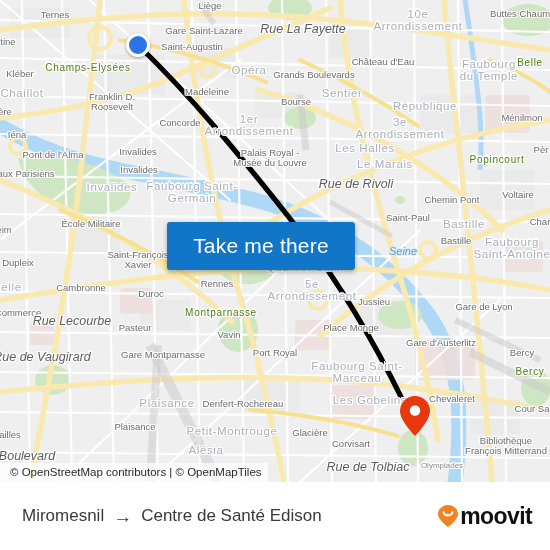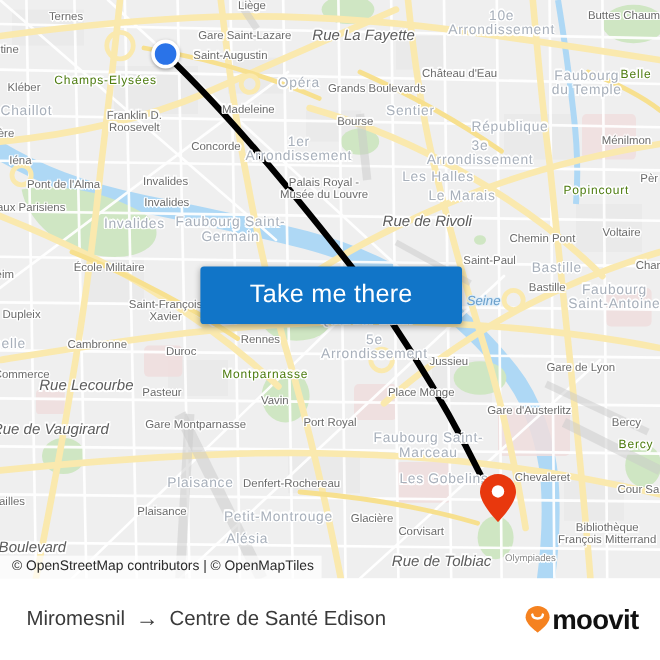--- a/index.html
+++ b/index.html
@@ -52,21 +52,21 @@
     position:absolute; width:24px; height:24px; border-radius:50%;
     background:#2a73e8; border:3.5px solid #ffffff;
     box-shadow:0 1px 3px rgba(0,0,0,.35);
     transform:translate(-50%,-50%);
   }
   #dest-marker { position:absolute; transform:translate(-50%,-100%); }
 
   
   #cta-button {
     position:absolute;
-    left:167px; top:222px; width:218px; height:48px;
+    left:167px; top:222px; width:188px; height:48px;
     background:#1175c8; color:#ffffff;
     border:none; border-radius:3px;
     font-family:"Liberation Sans", sans-serif;
     font-size:21px; letter-spacing:.2px;
     box-shadow:0 2px 5px rgba(0,0,0,.32);
     cursor:pointer;
     display:flex; align-items:center; justify-content:center;
   }
 
   
@@ -319,21 +319,21 @@
         <div class="mlbl t-poi" style="left: 163px; top: 355px;">Gare Montparnasse</div>
         <div class="mlbl t-poi" style="left: 275px; top: 353px;">Port Royal</div>
         <div class="mlbl t-place2" style="left: 357px; top: 372px;">Faubourg Saint-
 Marceau</div>
         <div class="mlbl t-place" style="left: 530px; top: 372px;">Bercy</div>
         <div class="mlbl t-place2" style="left: 167px; top: 403px;">Plaisance</div>
         <div class="mlbl t-poi" style="left: 243px; top: 404px;">Denfert-Rochereau</div>
         <div class="mlbl t-place2" style="left: 370px; top: 400px;">Les Gobelins</div>
         <div class="mlbl t-poi" style="left: 452px; top: 399px;">Chevaleret</div>
         <div class="mlbl t-poi" style="left: 532px; top: 409px;">Cour Sa</div>
-        <div class="mlbl t-poi" style="left: 10px; top: 419px;">ailles</div>
+        <div class="mlbl t-poi" style="left: 10px; top: 435px;">ailles</div>
         <div class="mlbl t-poi" style="left: 135px; top: 427px;">Plaisance</div>
         <div class="mlbl t-place2" style="left: 232px; top: 431px;">Petit-Montrouge</div>
         <div class="mlbl t-poi" style="left: 310px; top: 433px;">Glacière</div>
         <div class="mlbl t-poi" style="left: 351px; top: 444px;">Corvisart</div>
         <div class="mlbl t-poi" style="left: 506px; top: 446px;">Bibliothèque
 François Mitterrand</div>
         <div class="mlbl t-place2" style="left: 206px; top: 450px;">Alésia</div>
         <div class="mlbl t-roadb" style="left: 27px; top: 457px;">Boulevard</div>
         <div class="mlbl t-roadb" style="left: 368px; top: 468px;">Rue de Tolbiac</div>
         <div class="mlbl t-small" style="left: 442px; top: 466px;">Olympiades</div>

